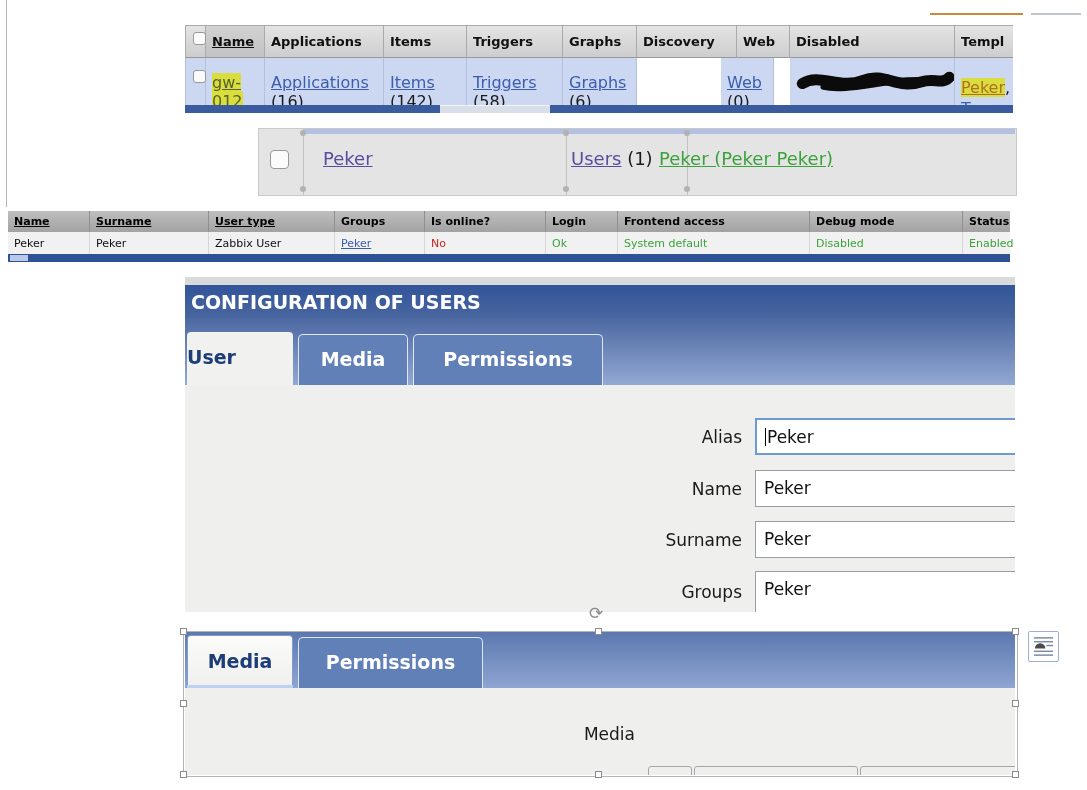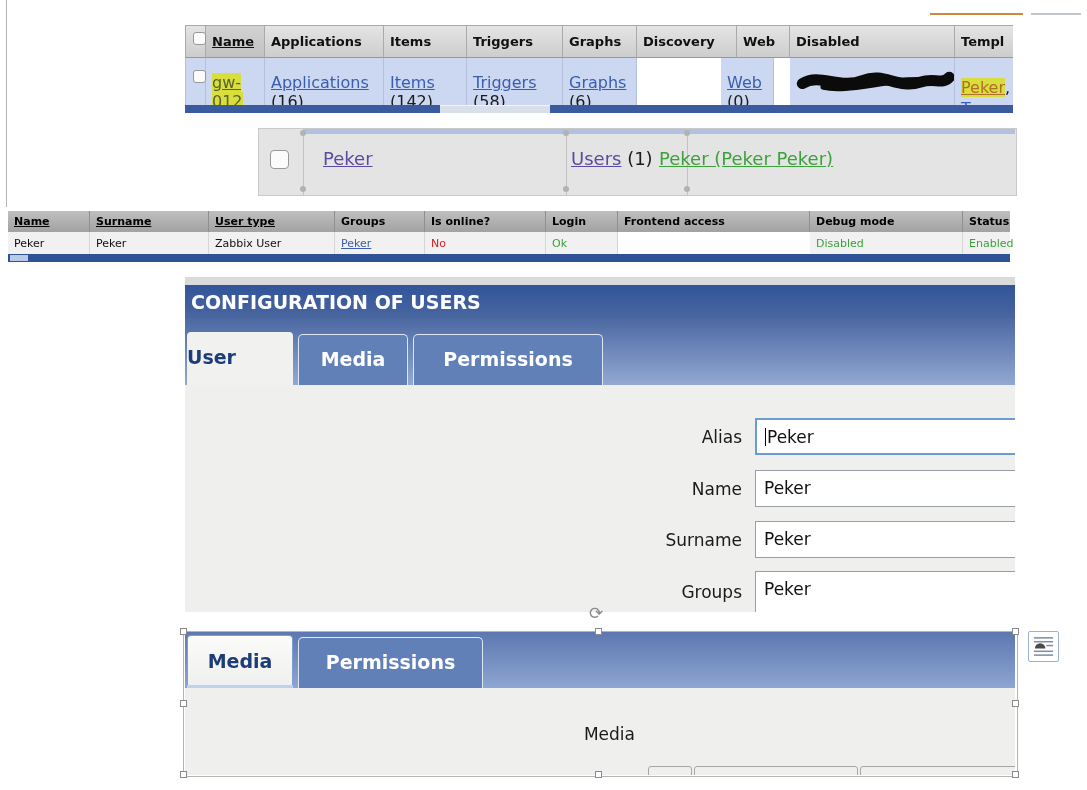--- a/index.html
+++ b/index.html
@@ -177,20 +177,21 @@
     <div class="uh" style="left:610px;width:192px;"><span>Frontend access</span></div>
     <div class="uh" style="left:802px;width:153px;"><span>Debug mode</span></div>
     <div class="uh" style="left:955px;width:47px;border-right:none;"><span>Status</span></div>
 
     <div class="uc" style="left:0;width:82px;"><span>Peker</span></div>
     <div class="uc" style="left:82px;width:119px;"><span>Peker</span></div>
     <div class="uc" style="left:201px;width:126px;"><span>Zabbix User</span></div>
     <div class="uc" style="left:327px;width:90px;"><span class="lk" style="font-size:11px;">Peker</span></div>
     <div class="uc" style="left:417px;width:121px;color:#cc2222;"><span>No</span></div>
     <div class="uc" style="left:538px;width:72px;color:#3ba23b;"><span>Ok</span></div>
+    <div class="uc" style="left:610px;width:192px;color:#3ba23b;"><span>System default</span></div>
     <div class="uc" style="left:802px;width:153px;color:#3ba23b;"><span>Disabled</span></div>
     <div class="uc" style="left:955px;width:47px;border-right:none;color:#3ba23b;"><span>Enabled</span></div>
 
     <div id="user-bottom">
       <div id="user-bottom-tab"></div>
     </div>
   </div>
 
   <div id="config">
     <div id="config-topstrip"></div>

